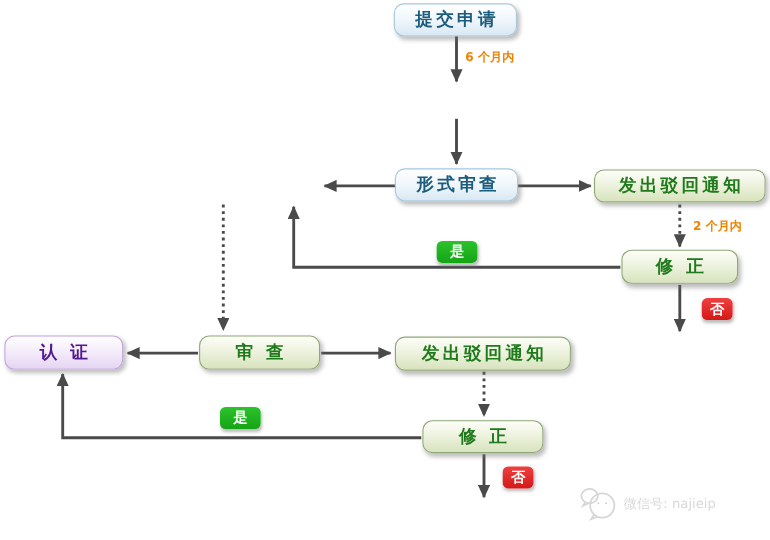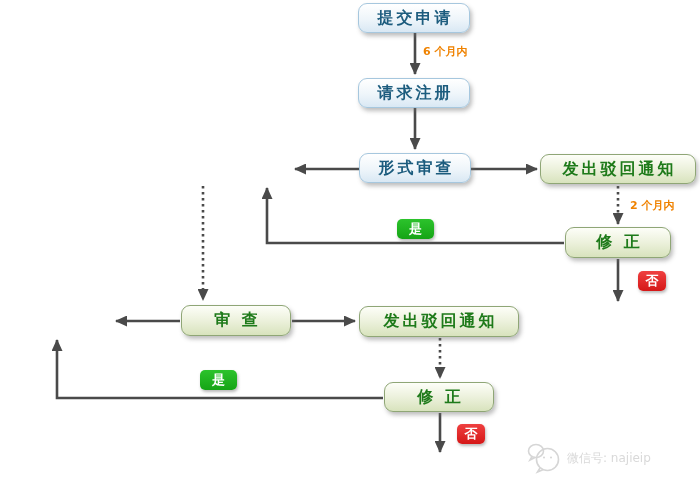--- a/index.html
+++ b/index.html
@@ -80,30 +80,30 @@
       <path d="M440,338 L440,378" stroke-dasharray="2.6 3.4" marker-end="url(#ah)"></path>
 
       <path d="M383,398 L57,398 L57,340" marker-end="url(#ah)"></path>
 
       <path d="M440,413 L440,452" marker-end="url(#ah)"></path>
     </g>
   </svg>
 
   <div class="box blue" style="left:358px;top:3px;width:112px;height:30px">提交申请</div>
 
-  <div class="box blue" style="left:358px;top:78px;width:112px;height:30px">请求注册</div>
 
   <div class="box blue" style="left:359px;top:153px;width:112px;height:30px">形式审查</div>
 
 
   <div class="box green" style="left:540px;top:154px;width:156px;height:30px">发出驳回通知</div>
 
   <div class="box green" style="left:565px;top:227px;width:106px;height:31px">修 正</div>
 
 
+  <div class="box purple" style="left:4px;top:305px;width:108px;height:31px">认 证</div>
 
   <div class="box green" style="left:181px;top:305px;width:110px;height:31px">审 查</div>
 
   <div class="box green" style="left:359px;top:306px;width:160px;height:31px">发出驳回通知</div>
 
   <div class="box green" style="left:384px;top:382px;width:110px;height:30px">修 正</div>
 
 
   <div class="duration" style="left:423px;top:44px">6 个月内</div>
 

